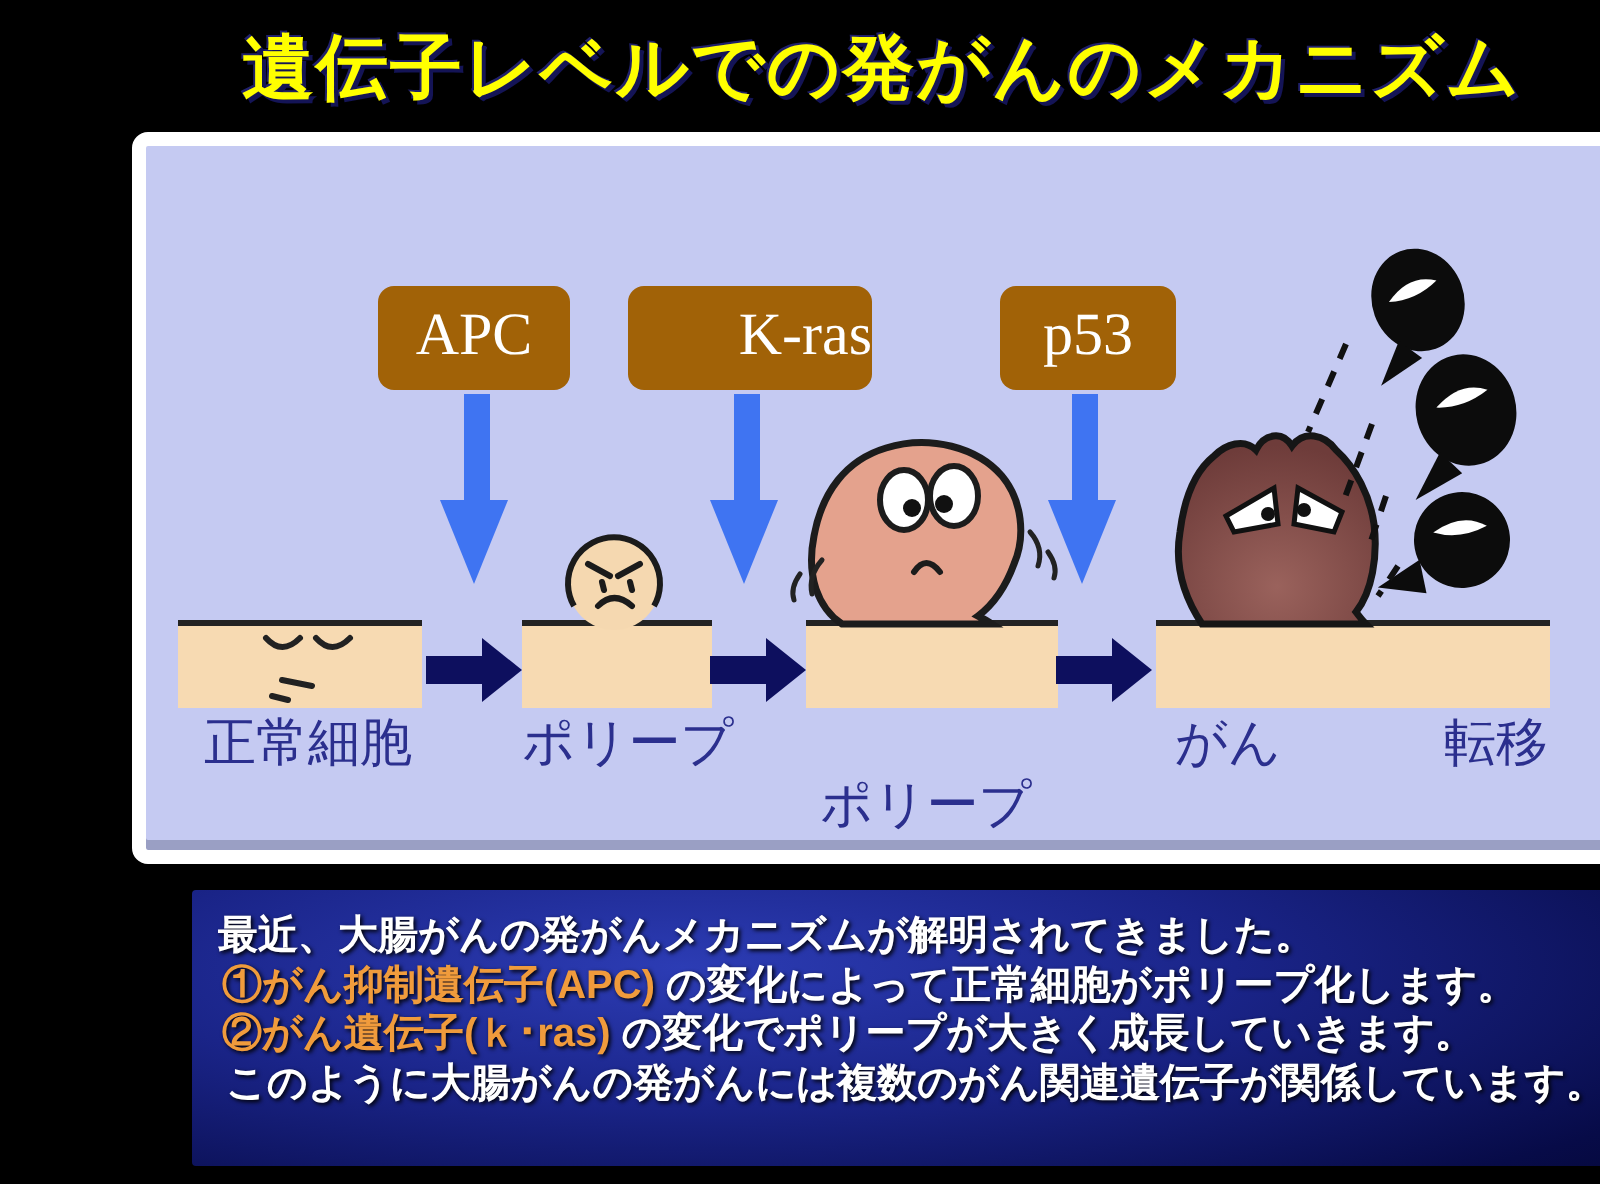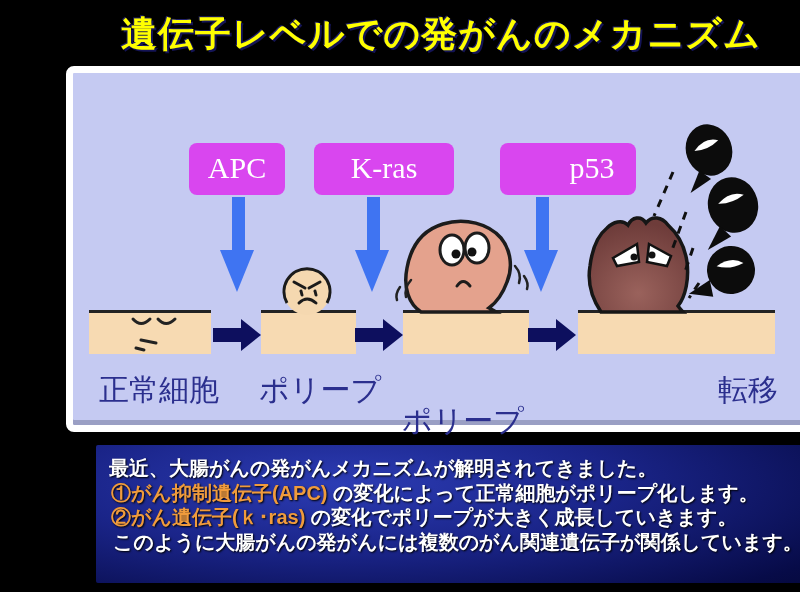--- a/index.html
+++ b/index.html
@@ -11,26 +11,26 @@
          font-size:36px;font-weight:bold;color:#ffff00;letter-spacing:1px;
          text-shadow:2px 2px 0 #141456, -1px -1px 0 #20206a;}
 
   
   #panel{position:absolute;left:25px;top:66px;width:750px;height:366px;
          background:#c5caf2;border:7px solid #ffffff;border-radius:8px;
          box-sizing:border-box;
          box-shadow:inset 0 -5px 0 rgba(118,124,158,0.55);}
 
   
-  .gene-box{position:absolute;height:52px;background:#d946ef;border-radius:8px;
+  .gene-box{position:absolute;height:52px;background:#a16207;border-radius:8px;
             color:#ffffff;font-family:"Liberation Serif",serif;font-size:30px;
             text-align:center;line-height:50px;}
   #gene-apc{left:148px;top:143px;width:96px;}
-  #gene-kras{left:273px;top:143px;width:140px;}
-  #gene-p53{left:459px;top:143px;width:88px;padding-left:48px;}
+  #gene-kras{left:273px;top:143px;width:122px;text-align:right;}
+  #gene-p53{left:459px;top:143px;width:88px;}
 
   
   .darrow{position:absolute;width:36px;}
   .darrow .stem{margin:0 auto;width:13px;height:53px;background:#3f74f2;}
   .darrow .head{width:0;height:0;border-left:17px solid transparent;
                 border-right:17px solid transparent;border-top:42px solid #3f74f2;}
   #da1{left:179px;top:197px;} #da2{left:314px;top:197px;} #da3{left:483px;top:197px;}
 
   
   .base{position:absolute;top:310px;height:44px;background:#f7dab2;
@@ -40,22 +40,22 @@
 
   
   .rarrow{position:absolute;top:319px;width:48px;height:32px;}
   .rarrow .stem{position:absolute;left:0;top:9px;width:30px;height:14px;background:#0d0f5e;}
   .rarrow .head{position:absolute;left:28px;top:0;width:0;height:0;
                 border-top:16px solid transparent;border-bottom:16px solid transparent;
                 border-left:20px solid #0d0f5e;}
   #ra1{left:172px;} #ra2{left:314px;} #ra3{left:487px;}
 
   
-  .stage-label{position:absolute;top:374px;font-family:"Liberation Serif",serif;
-               font-size:30px;color:#2b2f8e;text-align:center;line-height:31px;
+  .stage-label{position:absolute;top:356px;font-family:"Liberation Serif",serif;
+               font-size:26px;color:#2b2f8e;text-align:center;line-height:31px;
                white-space:nowrap;}
   #sl1{left:58px;width:110px;} #sl2{left:218px;width:110px;}
   #sl3{left:358px;width:128px;} #sl4{left:533px;width:80px;} #sl5{left:667px;width:80px;}
 
   
   #art{position:absolute;left:0;top:0;width:800px;height:592px;pointer-events:none;}
 
   
   #notes{position:absolute;left:55px;top:445px;width:766px;height:138px;
          background:radial-gradient(ellipse 95% 130% at 32% 28%, #2c3cb4 0%, #1a2488 38%, #070b48 78%, #03052e 100%);
@@ -108,20 +108,21 @@
       <div class="stem"></div>
       <div class="head"></div>
     </div>
 
   <div id="sl1" class="stage-label">正常細胞</div>
   <div id="sl2" class="stage-label">ポリープ</div>
   <div id="sl3" class="stage-label">
     <br>
     <span>ポリープ</span>
   </div>
+  <div id="sl4" class="stage-label">がん</div>
   <div id="sl5" class="stage-label">転移</div>
 
   <svg id="art" viewBox="0 0 800 592" xmlns="http://www.w3.org/2000/svg">
     <defs>
       <radialGradient id="cg" cx="50%" cy="80%" r="75%">
         <stop offset="0%" stop-color="#9a625c"></stop>
         <stop offset="100%" stop-color="#6e3c3a"></stop>
       </radialGradient>
     </defs>
 

